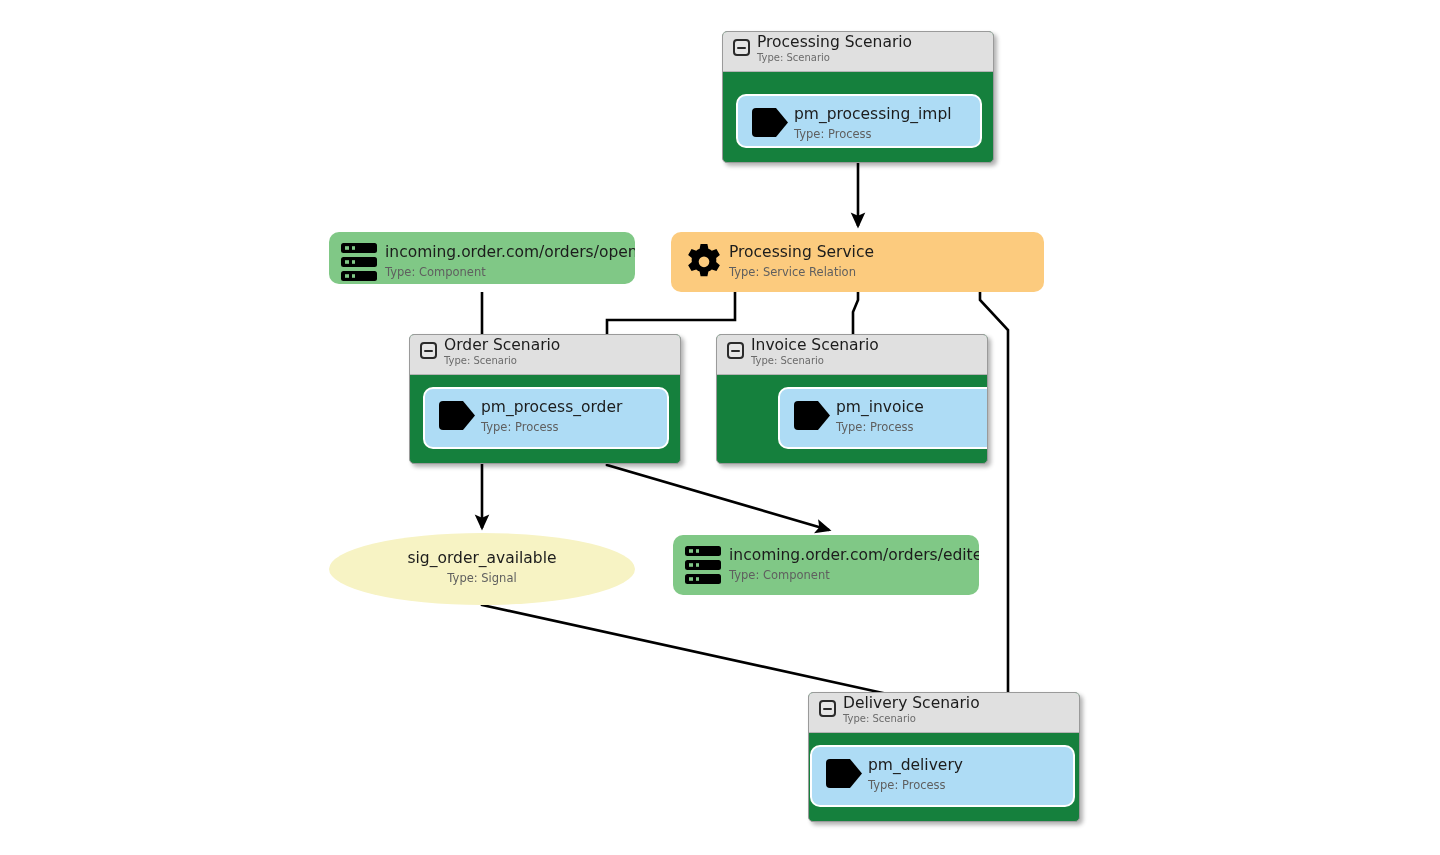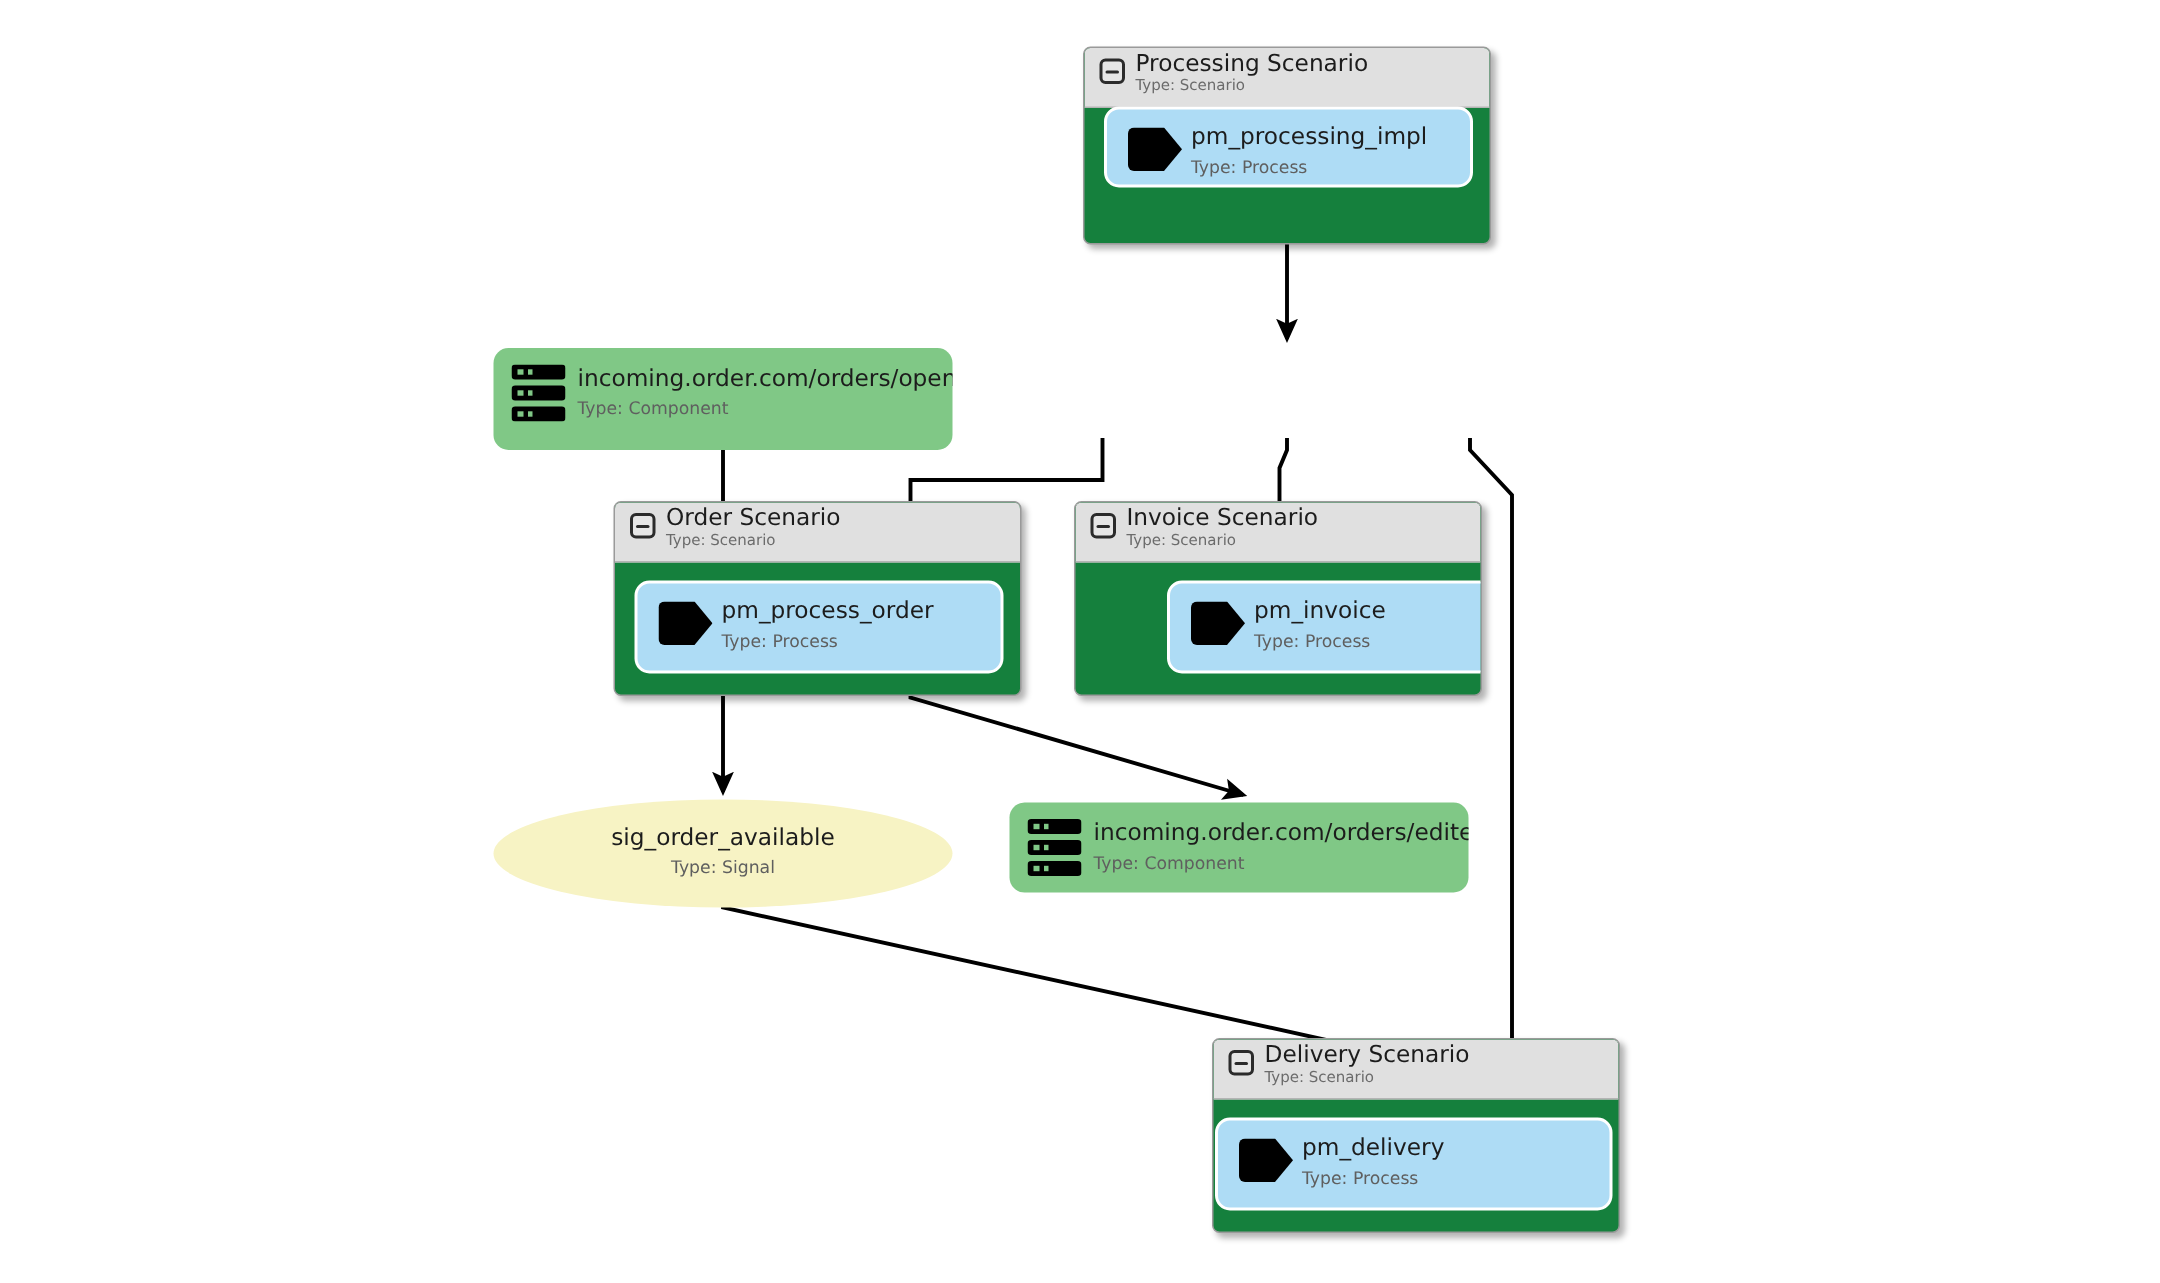--- a/index.html
+++ b/index.html
@@ -194,21 +194,21 @@
 
     <polyline fill="none" stroke="#000000" stroke-width="2.6" marker-end="url(#arrowhead)" points="482,590 482,605 883,693 883,739"></polyline>
   </svg>
 
   <div class="scenario" style="left: 722px; top: 31px; width: 272px; height: 132px;">
     <div class="scenario-head">
       <div class="collapse-icon"></div>
       <div class="scenario-title">Processing Scenario</div>
       <div class="scenario-sub">Type: Scenario</div>
     </div>
-    <div class="node process" style="left: 13px; top: 39px; width: 246px; height: 54px;">
+    <div class="node process" style="left: 13px; top: 62px; width: 246px; height: 54px;">
       <svg class="proc-icon" viewBox="0 0 36 29">
         <path d="M4,0 H24 L36,14.5 L24,29 H4 A4,4 0 0 1 0,25 V4 A4,4 0 0 1 4,0 Z" fill="#000000"></path>
       </svg>
       <div class="node-title">pm_processing_impl</div>
       <div class="node-sub">Type: Process</div>
     </div>
   </div>
 
   <div class="scenario" style="left: 409px; top: 334px; width: 272px; height: 130px;">
     <div class="scenario-head">
@@ -248,36 +248,47 @@
     </div>
     <div class="node process" style="left: 1px; top: 52px; width: 265px; height: 62px;">
       <svg class="proc-icon" viewBox="0 0 36 29">
         <path d="M4,0 H24 L36,14.5 L24,29 H4 A4,4 0 0 1 0,25 V4 A4,4 0 0 1 4,0 Z" fill="#000000"></path>
       </svg>
       <div class="node-title">pm_delivery</div>
       <div class="node-sub">Type: Process</div>
     </div>
   </div>
 
-  <div class="node component" style="left: 329px; top: 232px; width: 306px; height: 68px;">
+  <div class="node component" style="left: 329px; top: 232px; width: 306px; height: 52px;">
     <svg class="comp-icon" viewBox="0 0 36 38">
       <rect x="0" y="0" width="36" height="10" rx="2.5" fill="#000000"></rect>
       <rect x="0" y="14" width="36" height="10" rx="2.5" fill="#000000"></rect>
       <rect x="0" y="28" width="36" height="10" rx="2.5" fill="#000000"></rect>
       <rect x="4" y="3.2" width="4" height="3.6" fill="#80c886"></rect>
       <rect x="11" y="3.2" width="3" height="3.6" fill="#80c886"></rect>
       <rect x="4" y="17.2" width="4" height="3.6" fill="#80c886"></rect>
       <rect x="11" y="17.2" width="3" height="3.6" fill="#80c886"></rect>
       <rect x="4" y="31.2" width="4" height="3.6" fill="#80c886"></rect>
       <rect x="11" y="31.2" width="3" height="3.6" fill="#80c886"></rect>
     </svg>
     <div class="node-title">incoming.order.com/orders/open</div>
     <div class="node-sub">Type: Component</div>
   </div>
 
+  <div class="node service" style="left: 671px; top: 232px; width: 373px; height: 60px;">
+    <svg class="gear-icon" viewBox="0 0 40 40">
+      <path fill="#000000" d="M16.4,1 h7.2 l1.0,5.1 a14,14 0 0 1 3.6,2.1 l4.9,-1.8 l3.6,6.2
+        l-3.9,3.3 a14,14 0 0 1 0,4.2 l3.9,3.3 l-3.6,6.2 l-4.9,-1.8 a14,14 0 0 1 -3.6,2.1
+        l-1.0,5.1 h-7.2 l-1.0,-5.1 a14,14 0 0 1 -3.6,-2.1 l-4.9,1.8 l-3.6,-6.2 l3.9,-3.3
+        a14,14 0 0 1 0,-4.2 l-3.9,-3.3 l3.6,-6.2 l4.9,1.8 a14,14 0 0 1 3.6,-2.1 Z"></path>
+      <circle cx="20" cy="19.8" r="5.6" fill="#fccb7e"></circle>
+    </svg>
+    <div class="node-title">Processing Service</div>
+    <div class="node-sub">Type: Service Relation</div>
+  </div>
 
   <div class="node signal" style="left: 329px; top: 533px; width: 306px; height: 72px;">
     <div class="node-title">sig_order_available</div>
     <div class="node-sub">Type: Signal</div>
   </div>
 
   <div class="node component" style="left: 673px; top: 535px; width: 306px; height: 60px;">
     <svg class="comp-icon" viewBox="0 0 36 38">
       <rect x="0" y="0" width="36" height="10" rx="2.5" fill="#000000"></rect>
       <rect x="0" y="14" width="36" height="10" rx="2.5" fill="#000000"></rect>

